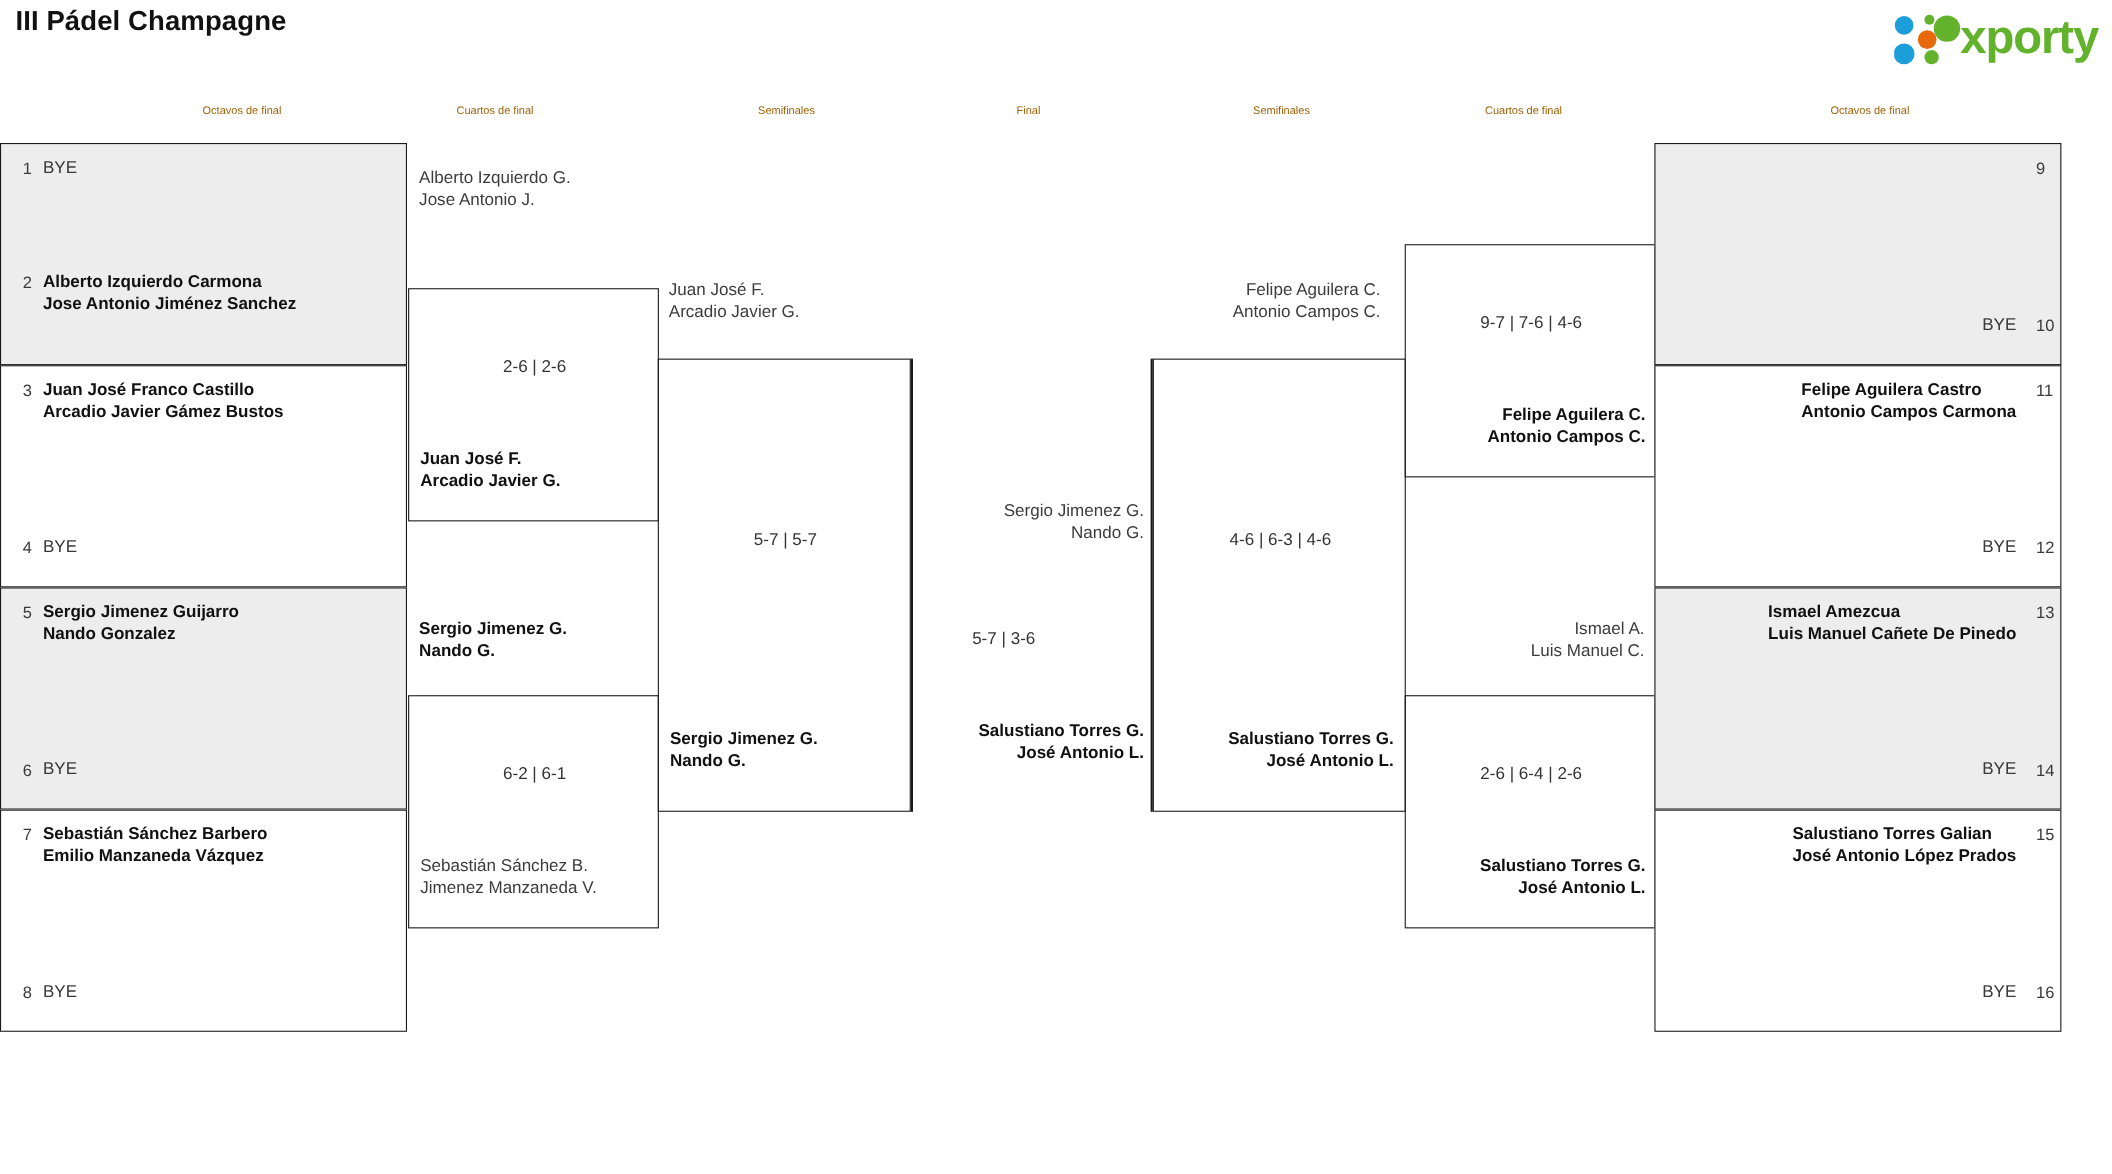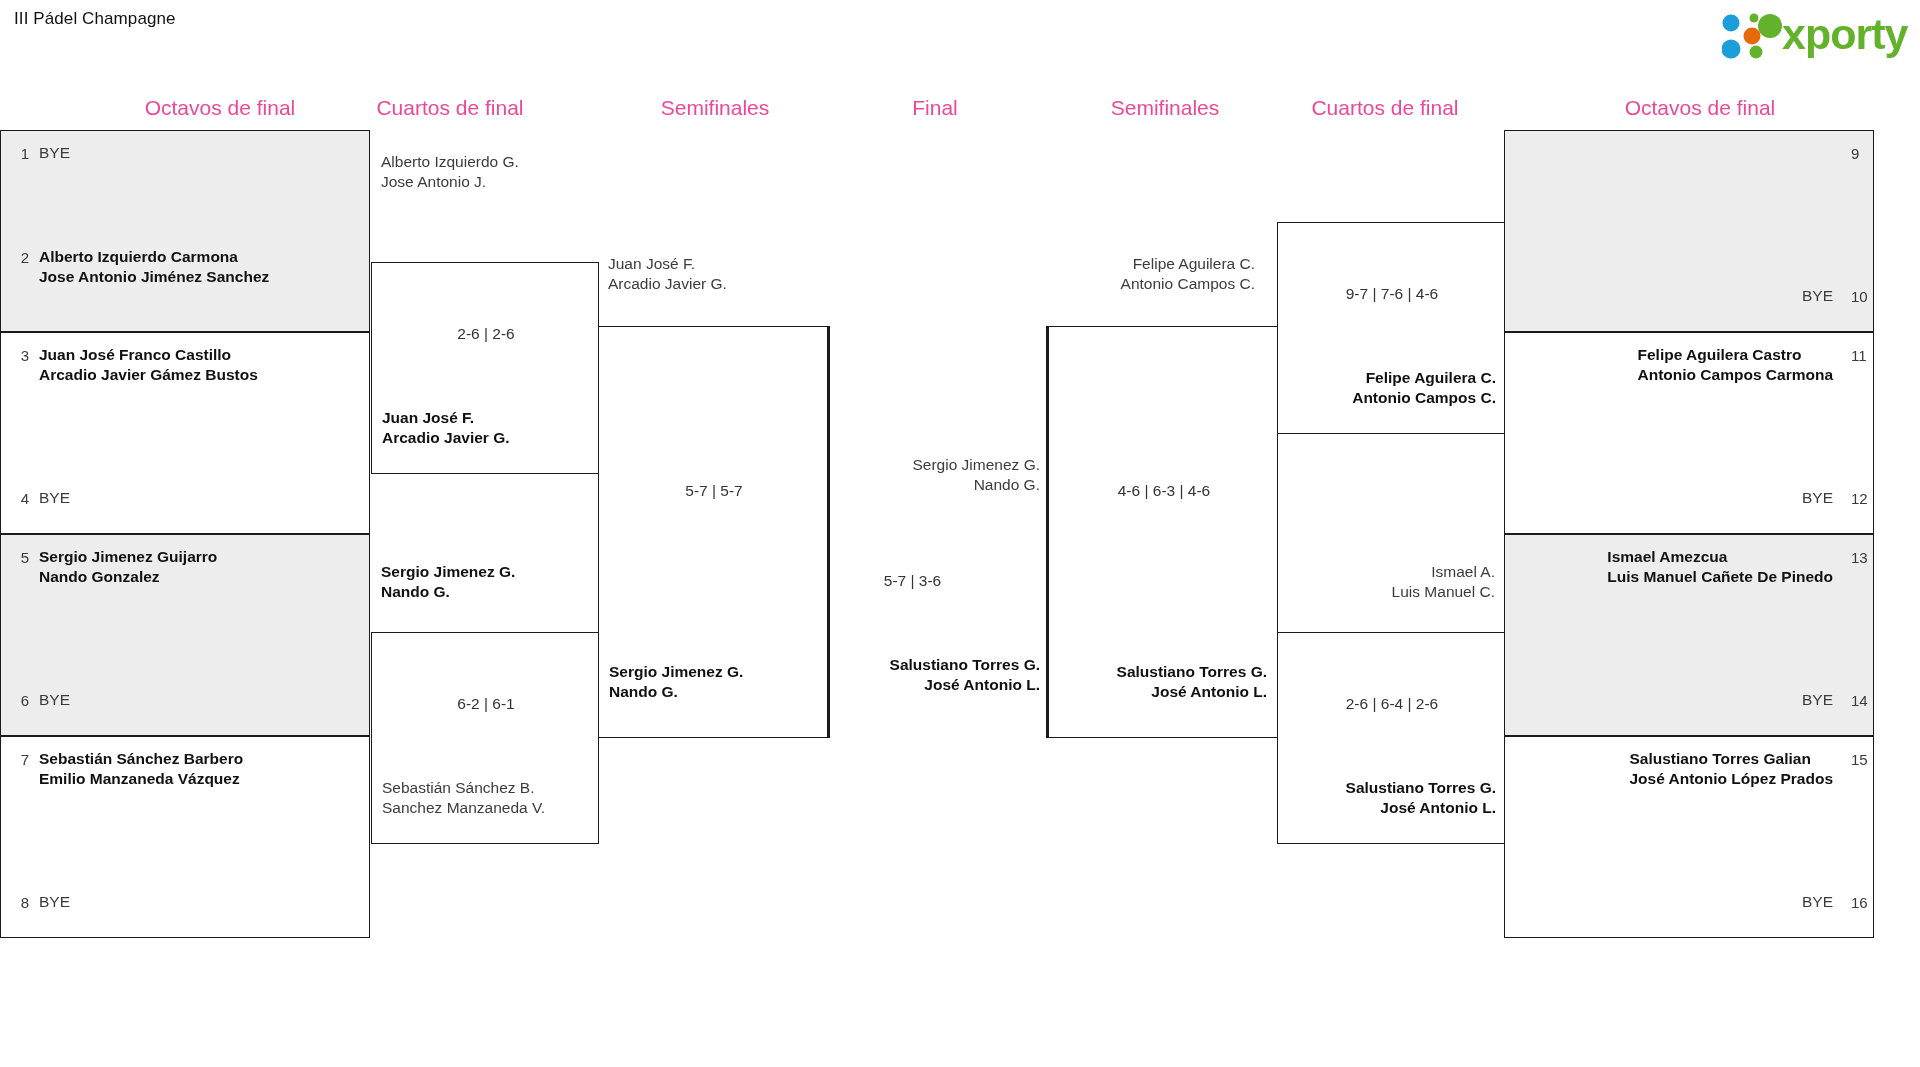--- a/index.html
+++ b/index.html
@@ -7,30 +7,30 @@
     width:1920px; height:1067px;
     background:#ffffff;
     font-family:"Liberation Sans", sans-serif;
     color:#1a1a1a;
     overflow:hidden;
   }
   #root{ position:relative; width:1920px; height:1067px; }
 
   
   .title-block{ position:absolute; left:14px; top:4px; }
-  .title-line{ font-size:17px; font-weight:normal; line-height:30px; letter-spacing:.1px; color:#111; white-space:nowrap;}
+  .title-line{ font-size:25px; font-weight:bold; line-height:30px; letter-spacing:.1px; color:#111; white-space:nowrap;}
 
   
   .logo{ position:absolute; left:1722px; top:8px; width:190px; height:54px; }
   .logo-dots{ position:absolute; left:0; top:2px; width:60px; height:50px; }
   .logo-word{ position:absolute; left:60px; top:-1px; font-size:43px; font-weight:bold;
               color:#63B22C; letter-spacing:-1px; line-height:54px;}
 
   
-  .rhead{ position:absolute; top:96px; font-size:21px; color:#ec4899; text-align:center; white-space:nowrap;}
+  .rhead{ position:absolute; top:96px; font-size:10px; color:#a16207; text-align:center; white-space:nowrap;}
 
   
   .bx{ position:absolute; border:1.6px solid #1b1b1b; }
   .bx.gray{ background:#ededed; }
   .bx.white{ background:#ffffff; }
   .bx.nofill{ background:transparent; }
 
   
   .slot{ position:absolute; left:0; width:100%; display:flex; align-items:flex-start; }
   .slot .seed{ font-size:15px; color:#3a3a3a; width:28px; text-align:right; flex:0 0 28px;
@@ -141,21 +141,21 @@
       <span>Juan José F.</span><br><span>Arcadio Javier G.</span>
     </div>
   </div>
 
   <div class="lbl win" style="left:381px; top:562px;">
     <span>Sergio Jimenez G.</span><br><span>Nando G.</span>
   </div>
   <div class="bx nofill" style="left:371px; top:632px; width:228px; height:212px;">
     <div class="score" style="left:0; top:62px; width:228px;">6-2 | 6-1</div>
     <div class="lbl lose" style="left:10px; top:145px;">
-      <span>Sebastián Sánchez B.</span><br><span>Sanchez Manzaneda V.</span>
+      <span>Sebastián Sánchez B.</span><br><span>Jimenez Manzaneda V.</span>
     </div>
   </div>
 
   <div class="lbl lose" style="left:608px; top:254px;">
     <span>Juan José F.</span><br><span>Arcadio Javier G.</span>
   </div>
   <div class="bx nofill" style="left:598px; top:326px; width:230px; height:412px;">
     <div class="score" style="left:0; top:155px; width:230px;">5-7 | 5-7</div>
     <div class="lbl win" style="left:10px; top:335px;">
       <span>Sergio Jimenez G.</span><br><span>Nando G.</span>

